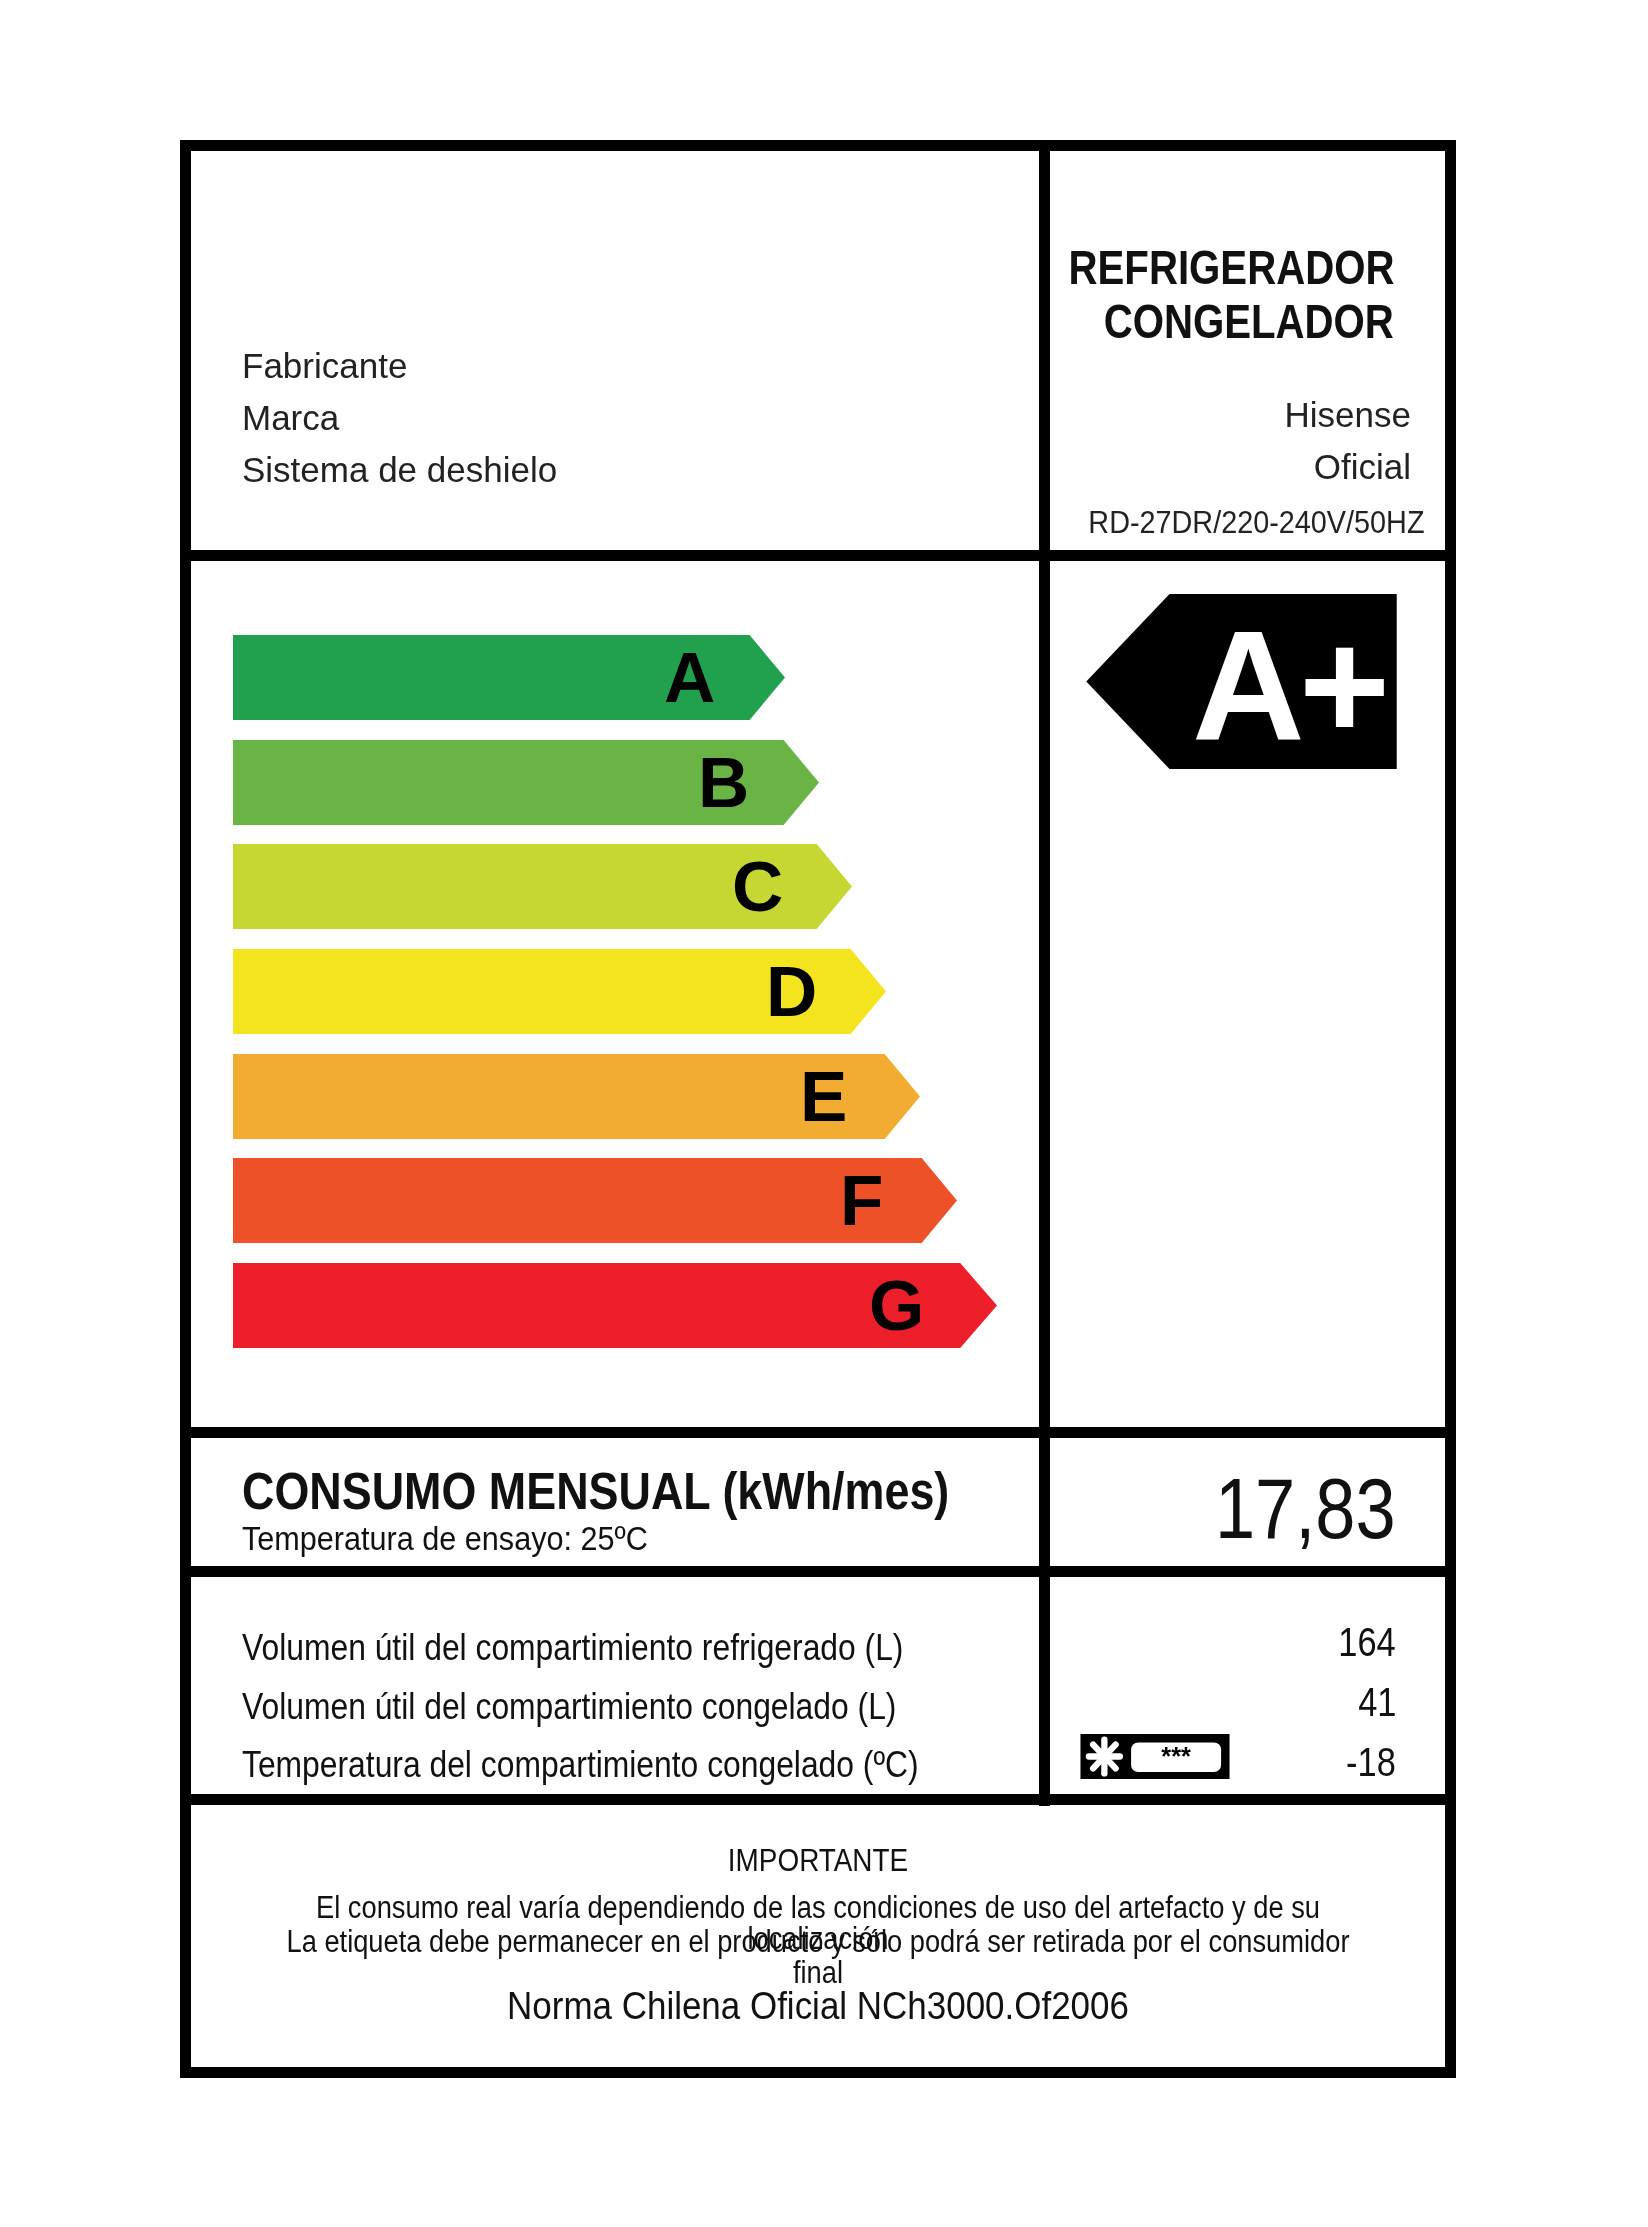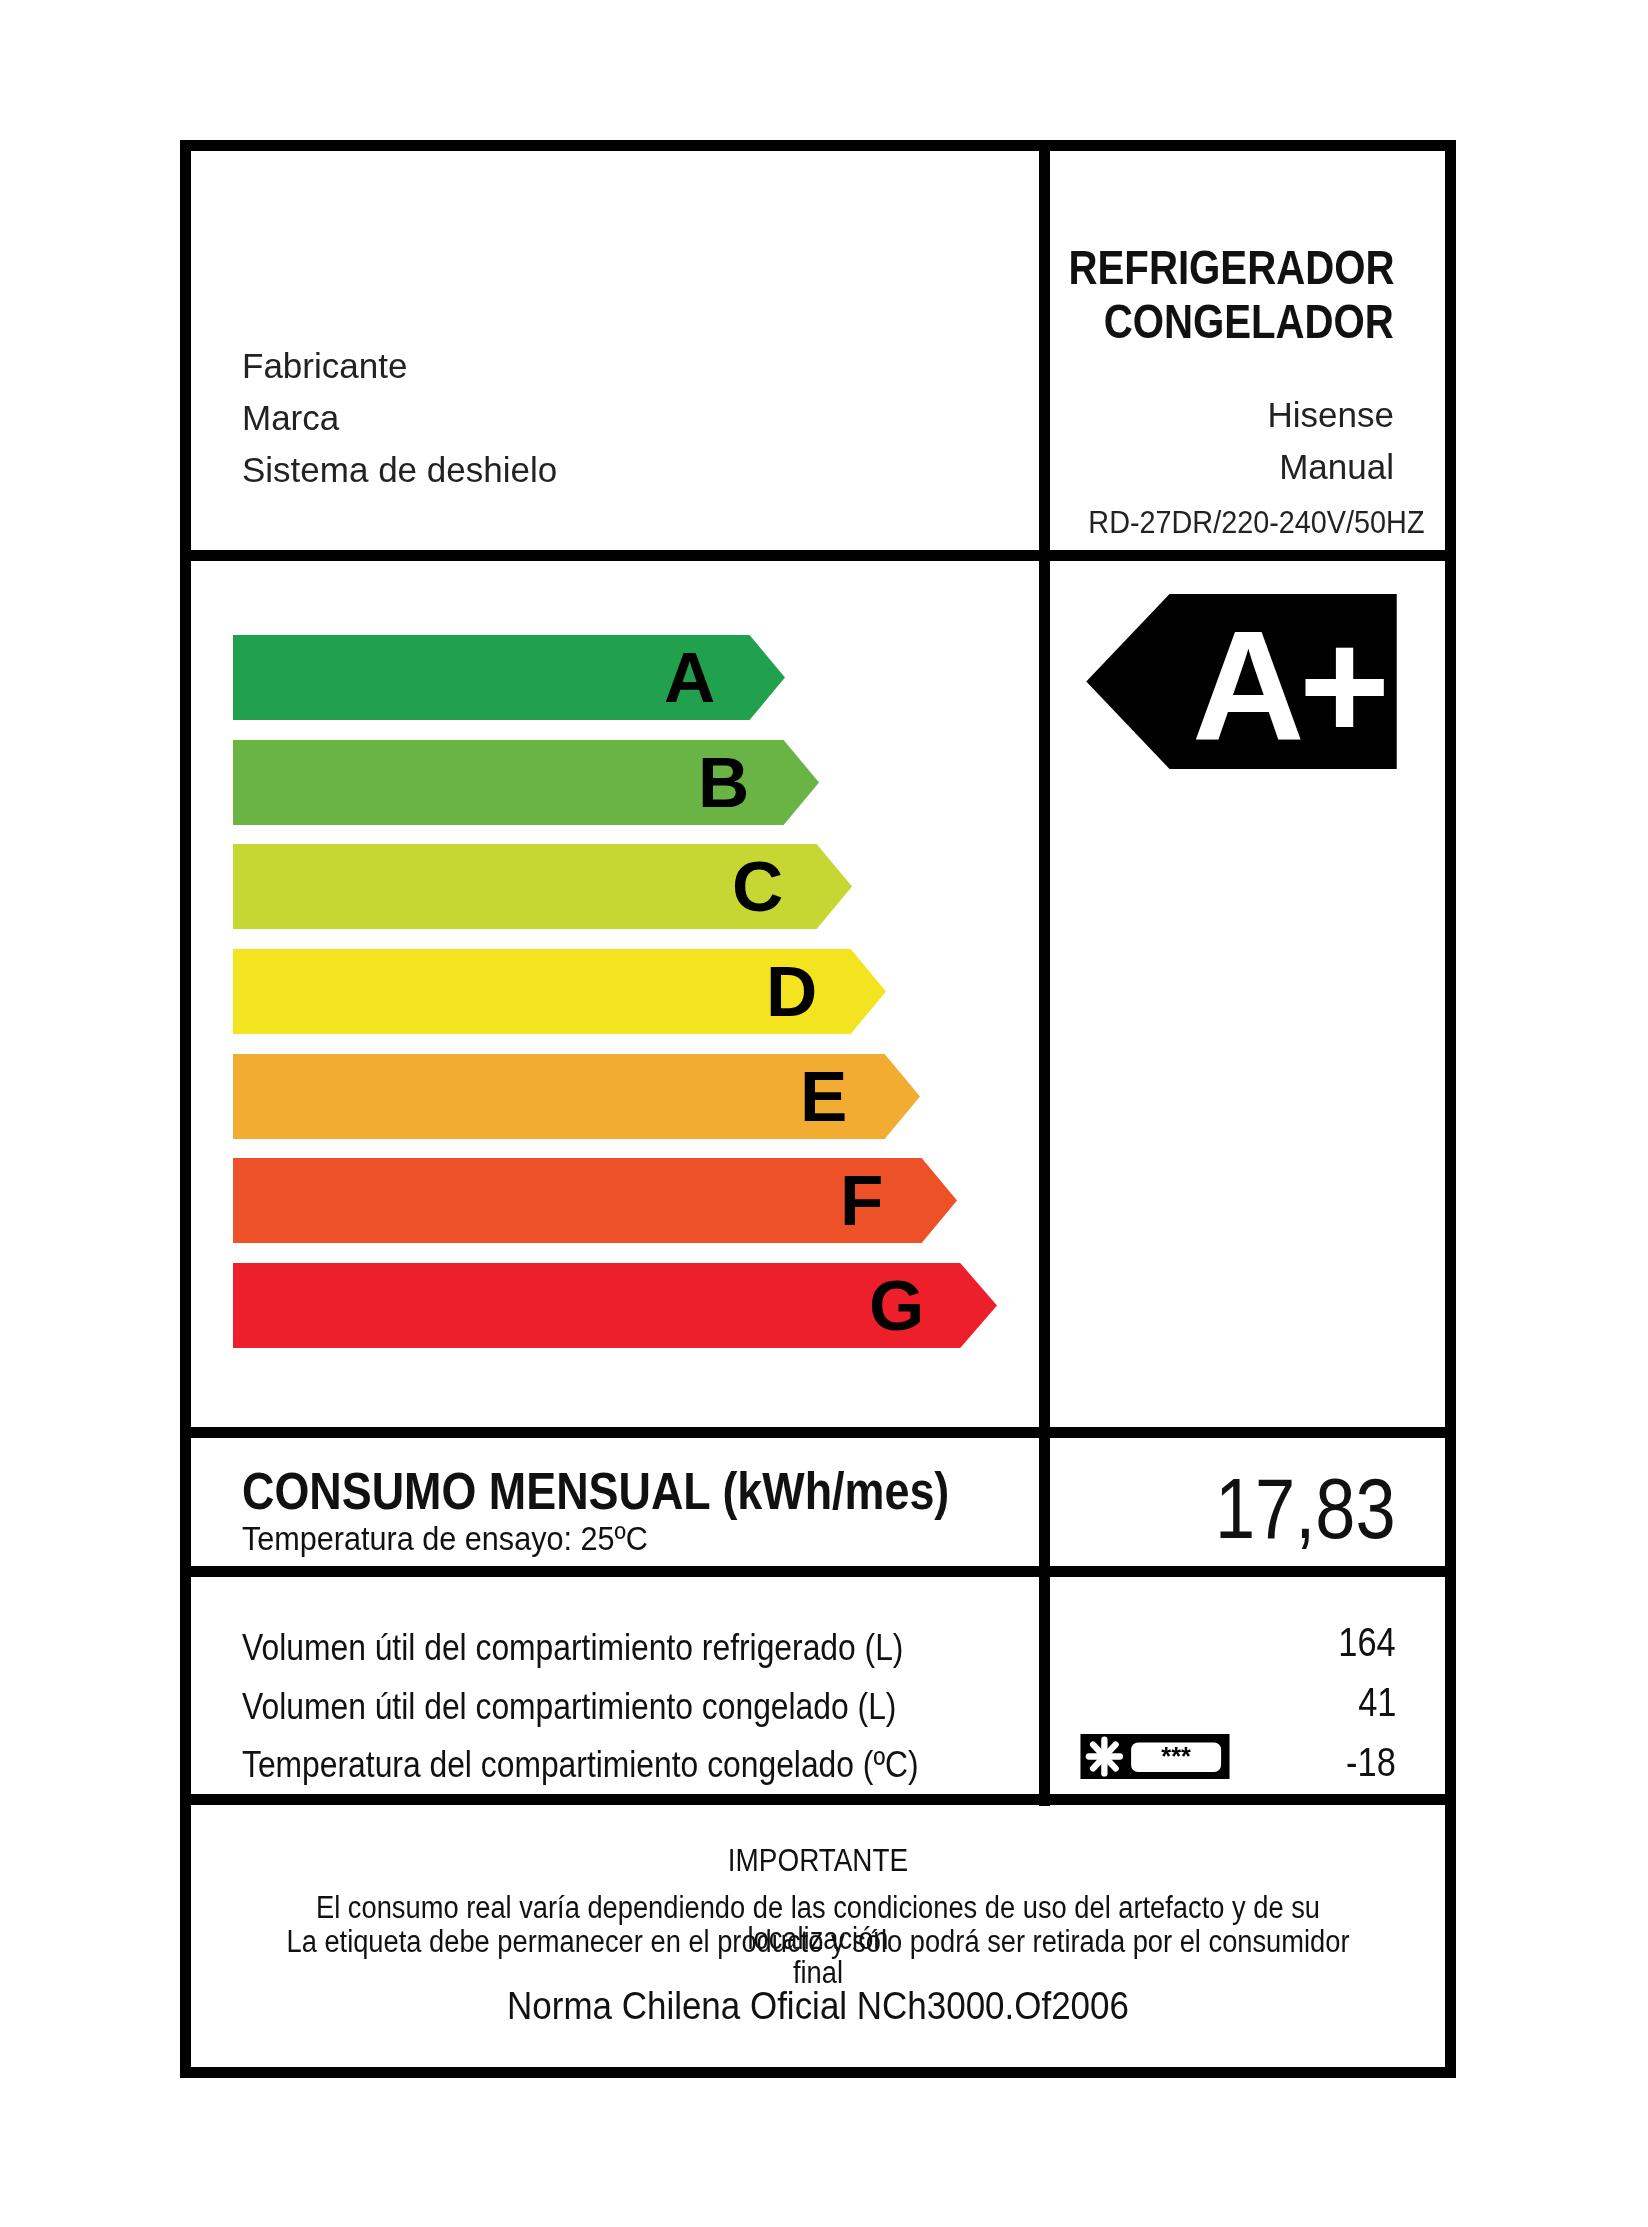--- a/index.html
+++ b/index.html
@@ -9,21 +9,21 @@
            box-sizing:border-box; border:11.3px solid #000; background:#fff; }
   .hline { position:absolute; left:0; right:0; height:11.3px; background:#000; }
   .vline { position:absolute; width:11.3px; background:#000; }
 
   
   .title { position:absolute; left:49px; top:40px; font-size:106px; font-weight:bold;
            letter-spacing:0.7px; line-height:1; }
   .spec-label { position:absolute; left:51px; font-size:35px; line-height:1; color:#222; }
   .type-line { position:absolute; right:51px; font-size:49px; font-weight:bold;
                line-height:1; transform:scaleX(0.82); transform-origin:right center; color:#111; }
-  .spec-value { position:absolute; right:51px; font-size:35px; line-height:1; color:#222; }
+  .spec-value { position:absolute; right:34px; font-size:35px; line-height:1; color:#222; }
   .spec-value.model { right:21px; font-size:32px; transform:scaleX(0.9); transform-origin:right center; }
 
   
   .eff-top, .eff-bottom { position:absolute; left:51px; font-size:49px; font-weight:bold; line-height:1; }
   .arrow { position:absolute; left:0; height:85px; }
   .arrow svg { position:absolute; left:0; top:0; }
   .arrow .letter { position:absolute; top:0; height:85px; line-height:85px; font-size:71px;
                    font-weight:bold; color:#000; }
   .rating-badge { position:absolute; }
 
@@ -52,21 +52,21 @@
 
 <div class="frame">
 
   <div class="spec-label" style="top:197px">Fabricante</div>
   <div class="spec-label" style="top:249px">Marca</div>
   <div class="spec-label" style="top:301px">Sistema de deshielo</div>
 
   <div class="type-line" style="top:92px">REFRIGERADOR</div>
   <div class="type-line" style="top:146px">CONGELADOR</div>
   <div class="spec-value" style="top:246px">Hisense</div>
-  <div class="spec-value" style="top:298px">Manual</div>
+  <div class="spec-value" style="top:298px">Oficial</div>
   <div class="spec-value model" style="top:355px">RD-27DR/220-240V/50HZ</div>
 
   <div class="vline" style="left:848px; top:0; height:1655px;"></div>
   <div class="hline" style="top:399px"></div>
   <div class="hline" style="top:1276px"></div>
   <div class="hline" style="top:1415px"></div>
   <div class="hline" style="top:1643px"></div>
 
 
   <div id="arrows" style="position:absolute; left:42px; top:484px; width:778px; height:735px;">

